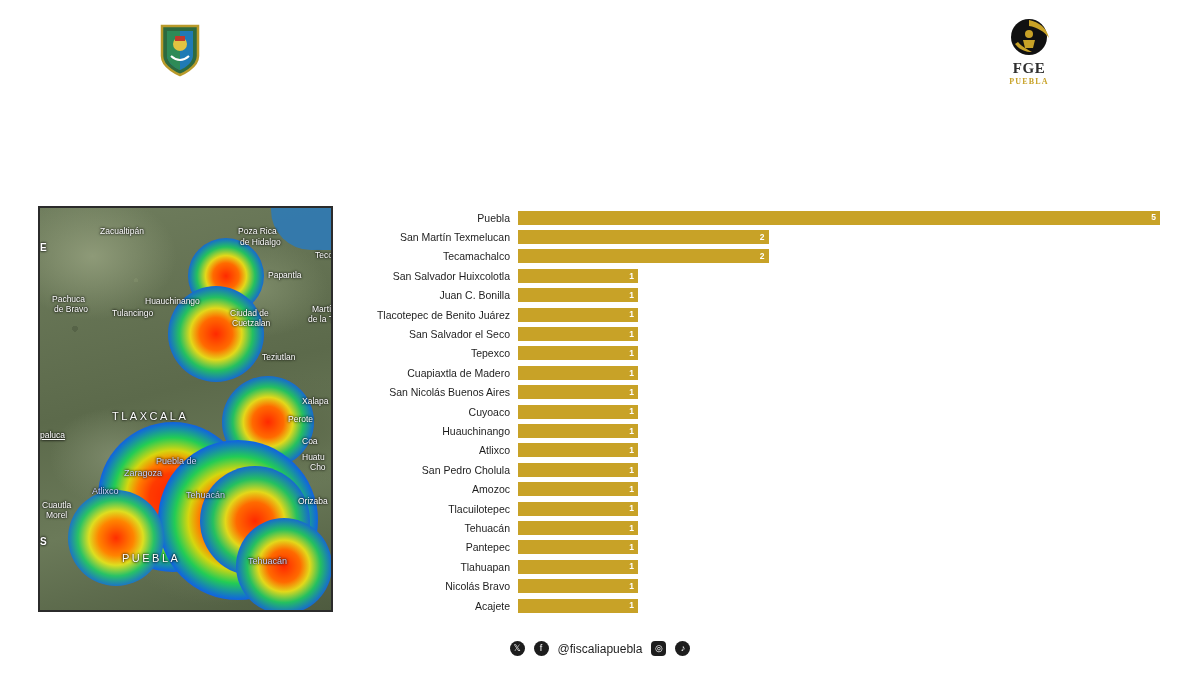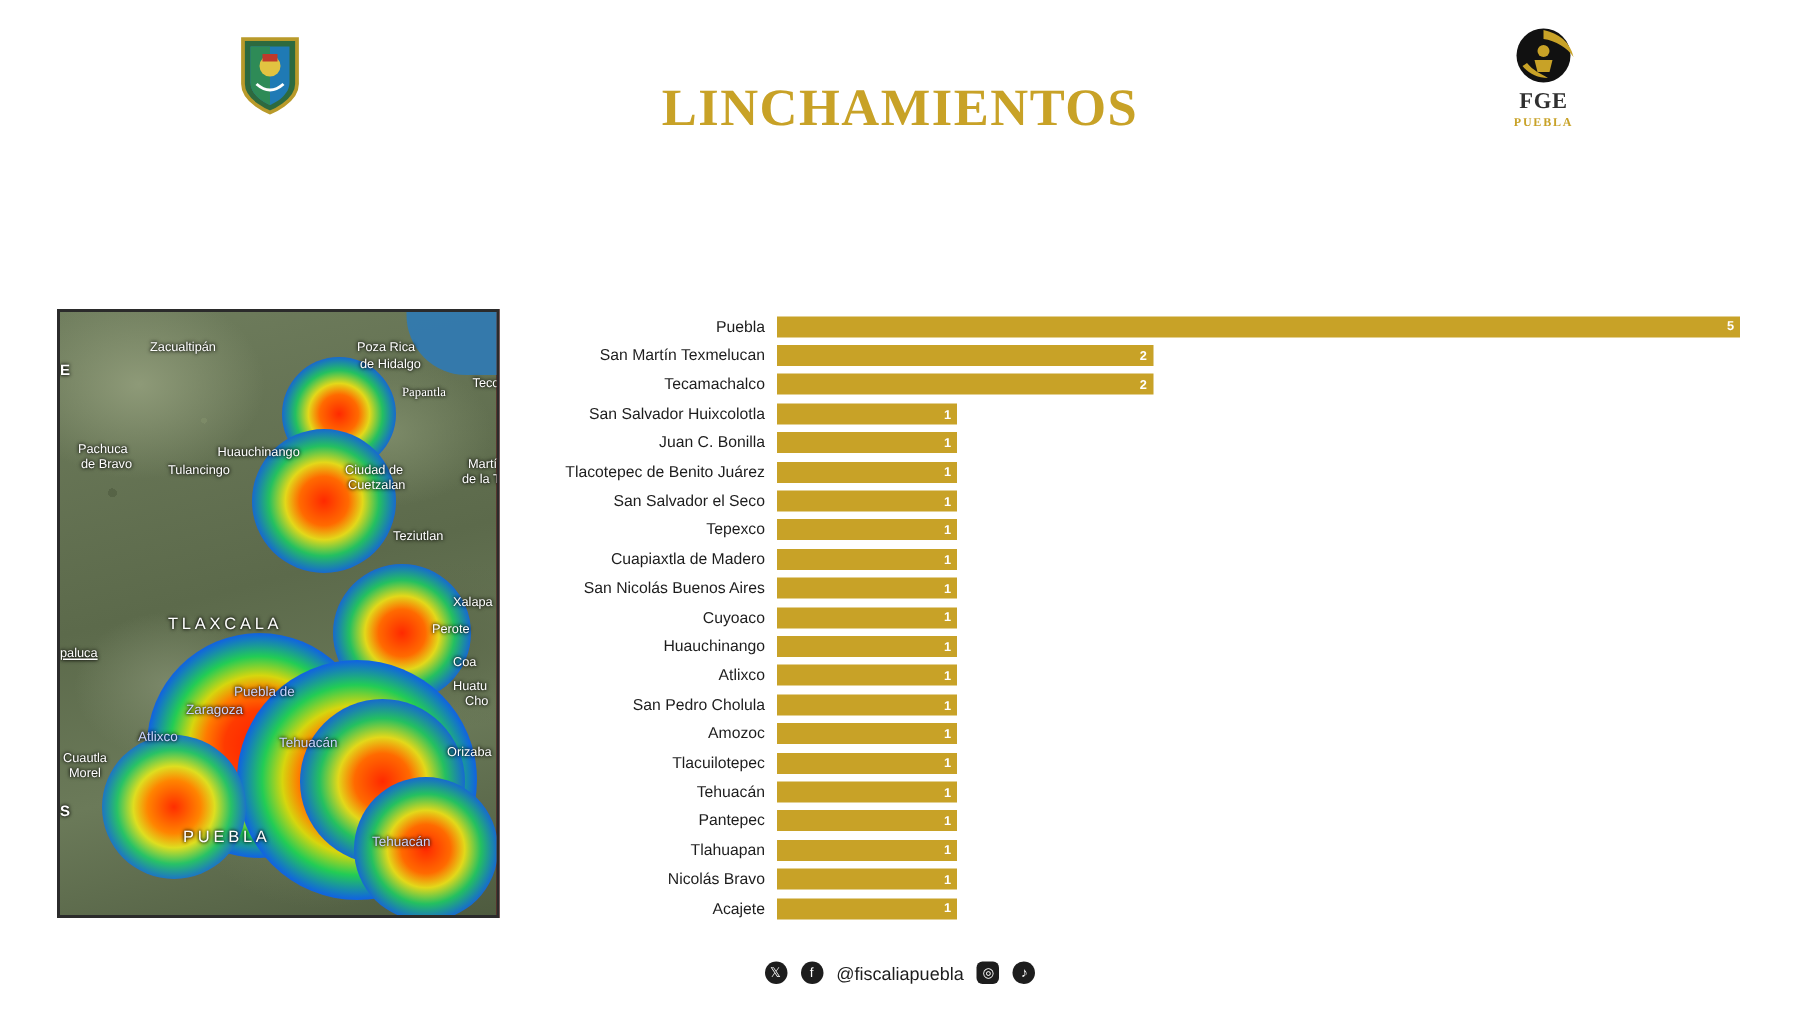--- a/index.html
+++ b/index.html
@@ -70,21 +70,21 @@
     color: #2b2b2b;
     letter-spacing: 1.2px;
   }
 
   
   .map-wrap {
     position: absolute; left: 38px; top: 206px;
     width: 295px; height: 406px;
     border: 2px solid #2b2b2b;
     overflow: hidden;
-    background: #7f1d1d;
+    background: #0369a1;
   }
   .map-base { position: absolute; inset: 0; }
   .terrain {
     position:absolute; inset:0;
     background:
       radial-gradient(ellipse 120px 90px at 18% 12%, #8e9a78 0%, rgba(142,154,120,0) 70%),
       radial-gradient(ellipse 100px 70px at 75% 20%, #7c8a68 0%, rgba(124,138,104,0) 70%),
       radial-gradient(ellipse 140px 120px at 60% 78%, #6d7a58 0%, rgba(109,122,88,0) 70%),
       radial-gradient(ellipse 90px 70px at 25% 62%, #7b8869 0%, rgba(123,136,105,0) 70%),
       radial-gradient(ellipse 110px 80px at 90% 55%, #5d6a4b 0%, rgba(93,106,75,0) 70%),
@@ -218,21 +218,20 @@
           <path d="M24 2 C34 4 42 10 44 20 C40 14 32 9 24 8 Z" fill="#c8a227"></path>
           <path d="M10 26 C14 31 20 34 27 34 C22 31 17 29 13 24 Z" fill="#c8a227"></path>
           <path d="M18 22 h12 l-2 8 h-8 z" fill="#c8a227"></path>
           <circle cx="24" cy="16" r="4" fill="#c8a227"></circle>
         </svg>
       </div>
       <div class="fge-text">FGE</div>
       <div class="fge-sub">PUEBLA</div>
     </div>
 
-    <div class="title-main">LINCHAMIENTOS</div>
   </div>
 
 
   <div class="map-wrap">
     <div class="map-base">
       <div class="terrain"></div>
       <div class="terrain-speckle"></div>
       <div class="water"></div>
     </div>
     <div id="heat-layer">
@@ -243,21 +242,21 @@
         <div class="heat h-big" style="width: 160px; height: 160px; left: 118px; top: 232px;"></div>
         <div class="heat h-small" style="width: 96px; height: 96px; left: 28px; top: 282px;"></div>
         <div class="heat h-mid" style="width: 110px; height: 110px; left: 160px; top: 258px;"></div>
         <div class="heat h-mid" style="width: 96px; height: 96px; left: 196px; top: 310px;"></div>
       </div>
     <div id="map-labels">
         <div class="map-label city" style="left: 60px; top: 18px;">Zacualtipán</div>
         <div class="map-label city" style="left: 198px; top: 18px;">Poza Rica</div>
         <div class="map-label city" style="left: 200px; top: 29px; text-align: center;">de Hidalgo</div>
         <div class="map-label city" style="left: 275px; top: 42px;">Tecol</div>
-        <div class="map-label city" style="left: 228px; top: 48px; font-family: Liberation Serif, serif;">Papantla</div>
+        <div class="map-label city" style="left: 228px; top: 62px;">Papantla</div>
         <div class="map-label city" style="left: 12px; top: 86px;">Pachuca</div>
         <div class="map-label city" style="left: 14px; top: 96px;">de Bravo</div>
         <div class="map-label city" style="left: 72px; top: 100px;">Tulancingo</div>
         <div class="map-label city" style="left: 105px; top: 88px;">Huauchinango</div>
         <div class="map-label city" style="left: 190px; top: 100px;">Ciudad de</div>
         <div class="map-label city" style="left: 192px; top: 110px;">Cuetzalan</div>
         <div class="map-label city" style="left: 272px; top: 96px;">Martín</div>
         <div class="map-label city" style="left: 268px; top: 106px;">de la To</div>
         <div class="map-label city" style="left: 222px; top: 144px;">Teziutlan</div>
         <div class="map-label state" style="left: 72px; top: 202px;">TLAXCALA</div>

